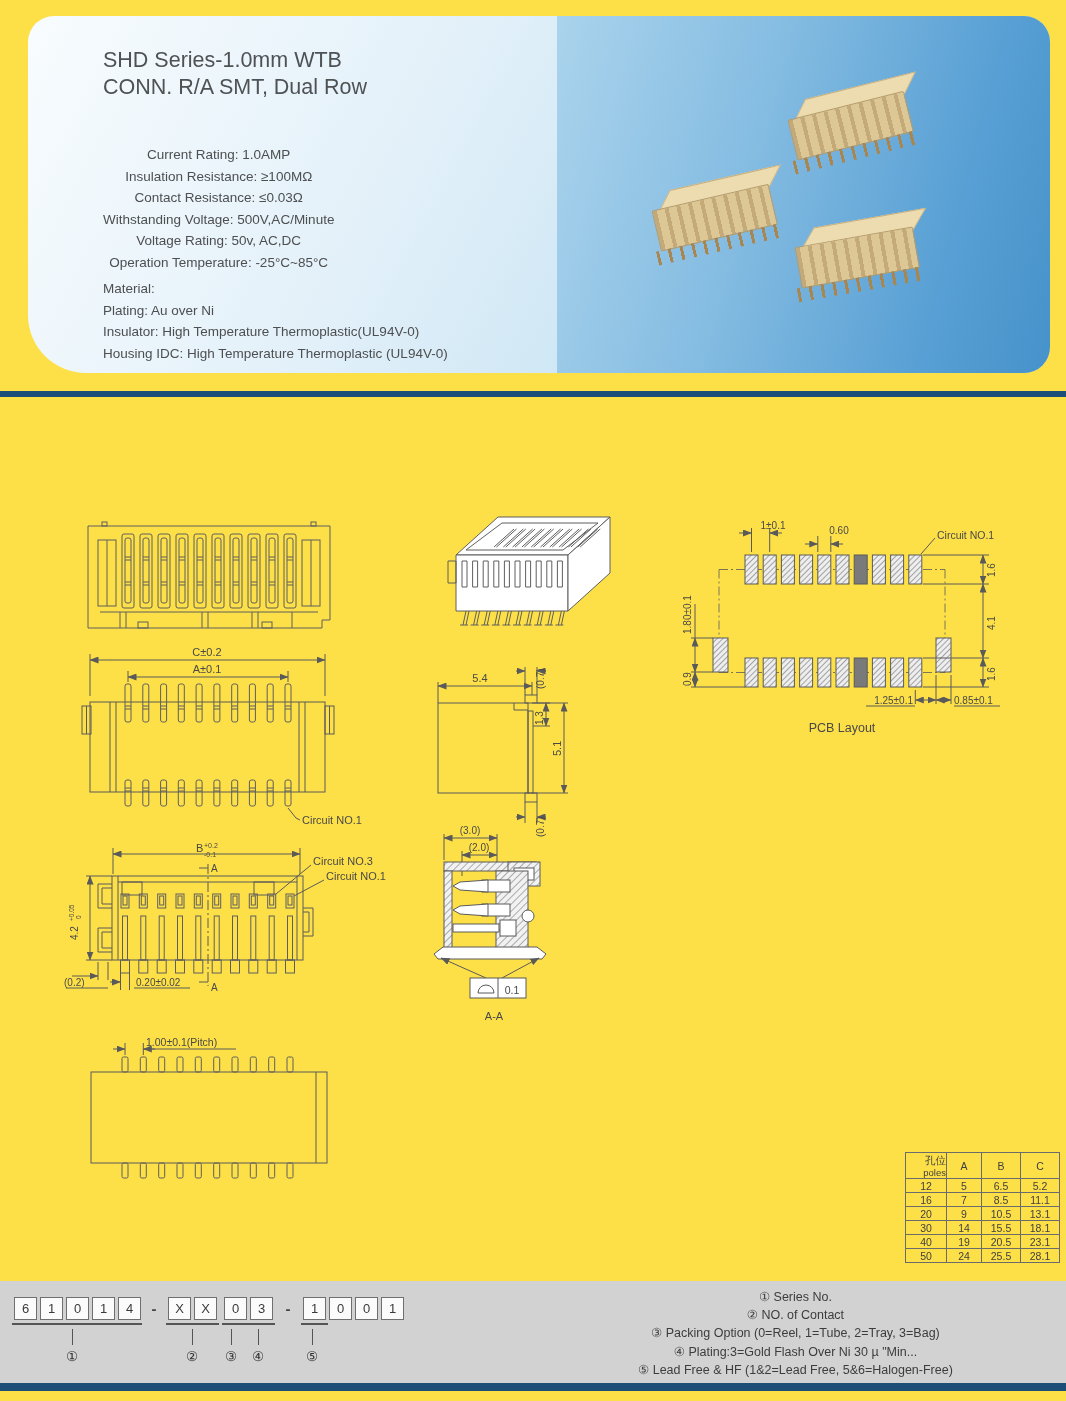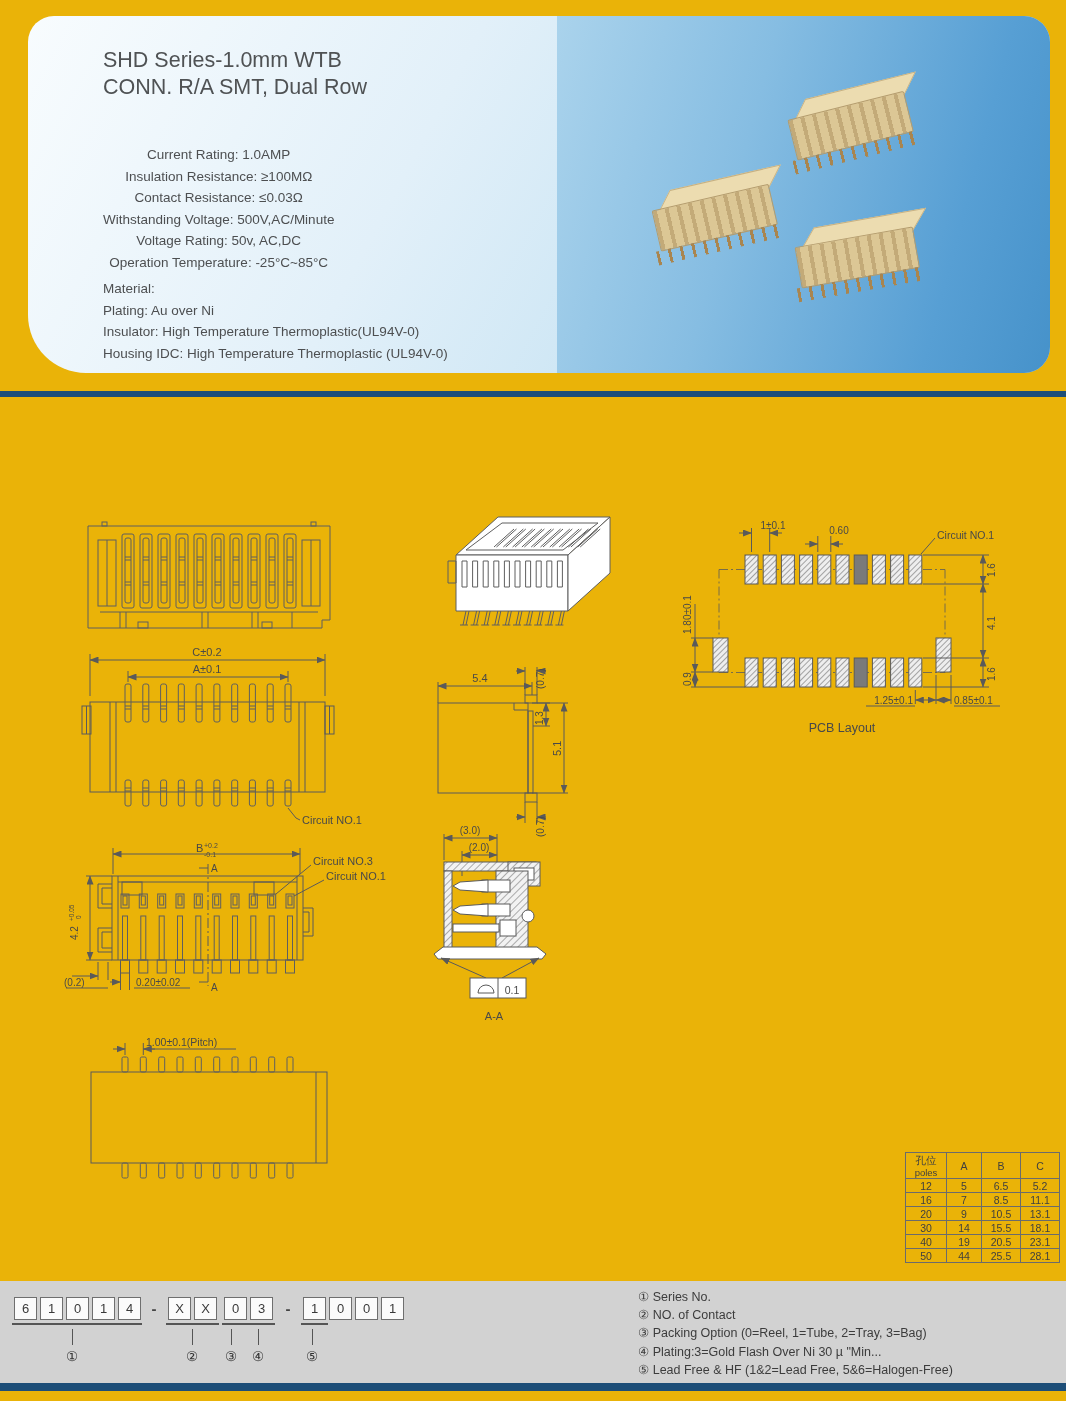--- a/index.html
+++ b/index.html
@@ -1,16 +1,16 @@
 <!DOCTYPE html>
 <html><head>
 <meta charset="utf-8">
 <style>
   html,body{margin:0;padding:0;background:#fff;}
-  #page{position:relative;width:1066px;height:1401px;background:#eab308;overflow:hidden;
+  #page{position:relative;width:1066px;height:1401px;background:#fde047;overflow:hidden;
         font-family:"Liberation Sans",sans-serif;color:#4d4f51;}
   
   #card{position:absolute;left:28px;top:16px;width:1022px;height:357px;
         border-radius:26px 26px 26px 58px;
         background:linear-gradient(118deg,#f8fcfe 0%,#e2f0f9 38%,#cfe7f5 60%,#bcdcf0 100%);}
   #photo{position:absolute;left:529px;top:0;width:493px;height:357px;border-radius:0 26px 26px 0;
          background:linear-gradient(105deg,#aad3ec 0%,#86bde2 38%,#579fd4 78%,#4692ca 100%);overflow:hidden;}
   .conn{position:absolute;width:124px;height:70px;}
   .conn .top{position:absolute;left:14px;top:-12px;width:112px;height:18px;background:#ecdcb0;
              transform:skewX(-40deg);border:1px solid #c7b183;}
@@ -22,31 +22,31 @@
   #specs{position:absolute;left:75px;top:128px;font-size:13.5px;line-height:21.5px;text-align:center;}
   #materials{position:absolute;left:75px;top:262px;font-size:13.5px;line-height:21.5px;}
   .navybar{position:absolute;left:0;width:1066px;background:#1d4e78;}
   
   svg.draw{position:absolute;overflow:visible;}
   svg text{font-family:"Liberation Sans",sans-serif;fill:#494949;}
   
   #ptable{position:absolute;left:905px;top:1152px;border-collapse:collapse;font-size:10.5px;color:#3f3f3f;}
   #ptable th,#ptable td{border:1px solid #6b6b6b;text-align:center;padding:0;height:13px;}
   #ptable th{height:25px;font-weight:normal;}
-  #ptable .c0{width:40px;} #ptable .c1{width:34px;} #ptable .c2{width:38px;} #ptable .c3{width:38px;}
+  #ptable .c0{width:40px;text-align:right;} #ptable .c1{width:34px;} #ptable .c2{width:38px;} #ptable .c3{width:38px;}
   #ptable .hdr2{font-size:9.5px;line-height:10px;}
   
   #band{position:absolute;left:0;top:1281px;width:1066px;height:102px;background:#d2d2d2;}
   .pnbox{position:absolute;width:23px;height:23px;top:1297px;background:#fbfbfb;border:1.5px solid #6f6f6f;
          box-sizing:border-box;font-size:13px;color:#3a3a3a;display:flex;align-items:center;justify-content:center;}
   .pndash{position:absolute;top:1300px;width:14px;font-size:15px;color:#444;text-align:center;font-weight:bold;}
   .grpline{position:absolute;top:1323px;height:2px;background:#555;}
   .leader{position:absolute;top:1329px;width:1px;height:16px;background:#555;}
   .circnum{position:absolute;top:1348px;width:20px;text-align:center;font-size:13.5px;color:#333;}
-  #legend{position:absolute;left:638px;top:1288px;font-size:12.5px;line-height:18.2px;color:#3c3c3c;}
+  #legend{position:absolute;left:638px;top:1288px;font-size:12.5px;line-height:18.2px;color:#3c3c3c;text-align:center;}
 </style>
 </head>
 <body>
 
 <div id="page">
 
   <div id="card">
     <div id="photo">
       <div class="conn" style="left:236px;top:84px;transform:rotate(-14deg);">
         <div class="top"></div>
@@ -579,21 +579,21 @@
           <td>18.1</td>
     </tr>
     <tr>
       <td>40</td>
           <td>19</td>
           <td>20.5</td>
           <td>23.1</td>
     </tr>
     <tr>
       <td>50</td>
-          <td>44</td>
+          <td>24</td>
           <td>25.5</td>
           <td>28.1</td>
     </tr>
   </tbody>
     </table>
 
   <div id="band"></div>
 
   <div class="pnbox" style="left:14px">6</div>
   <div class="pnbox" style="left:40px">1</div>

